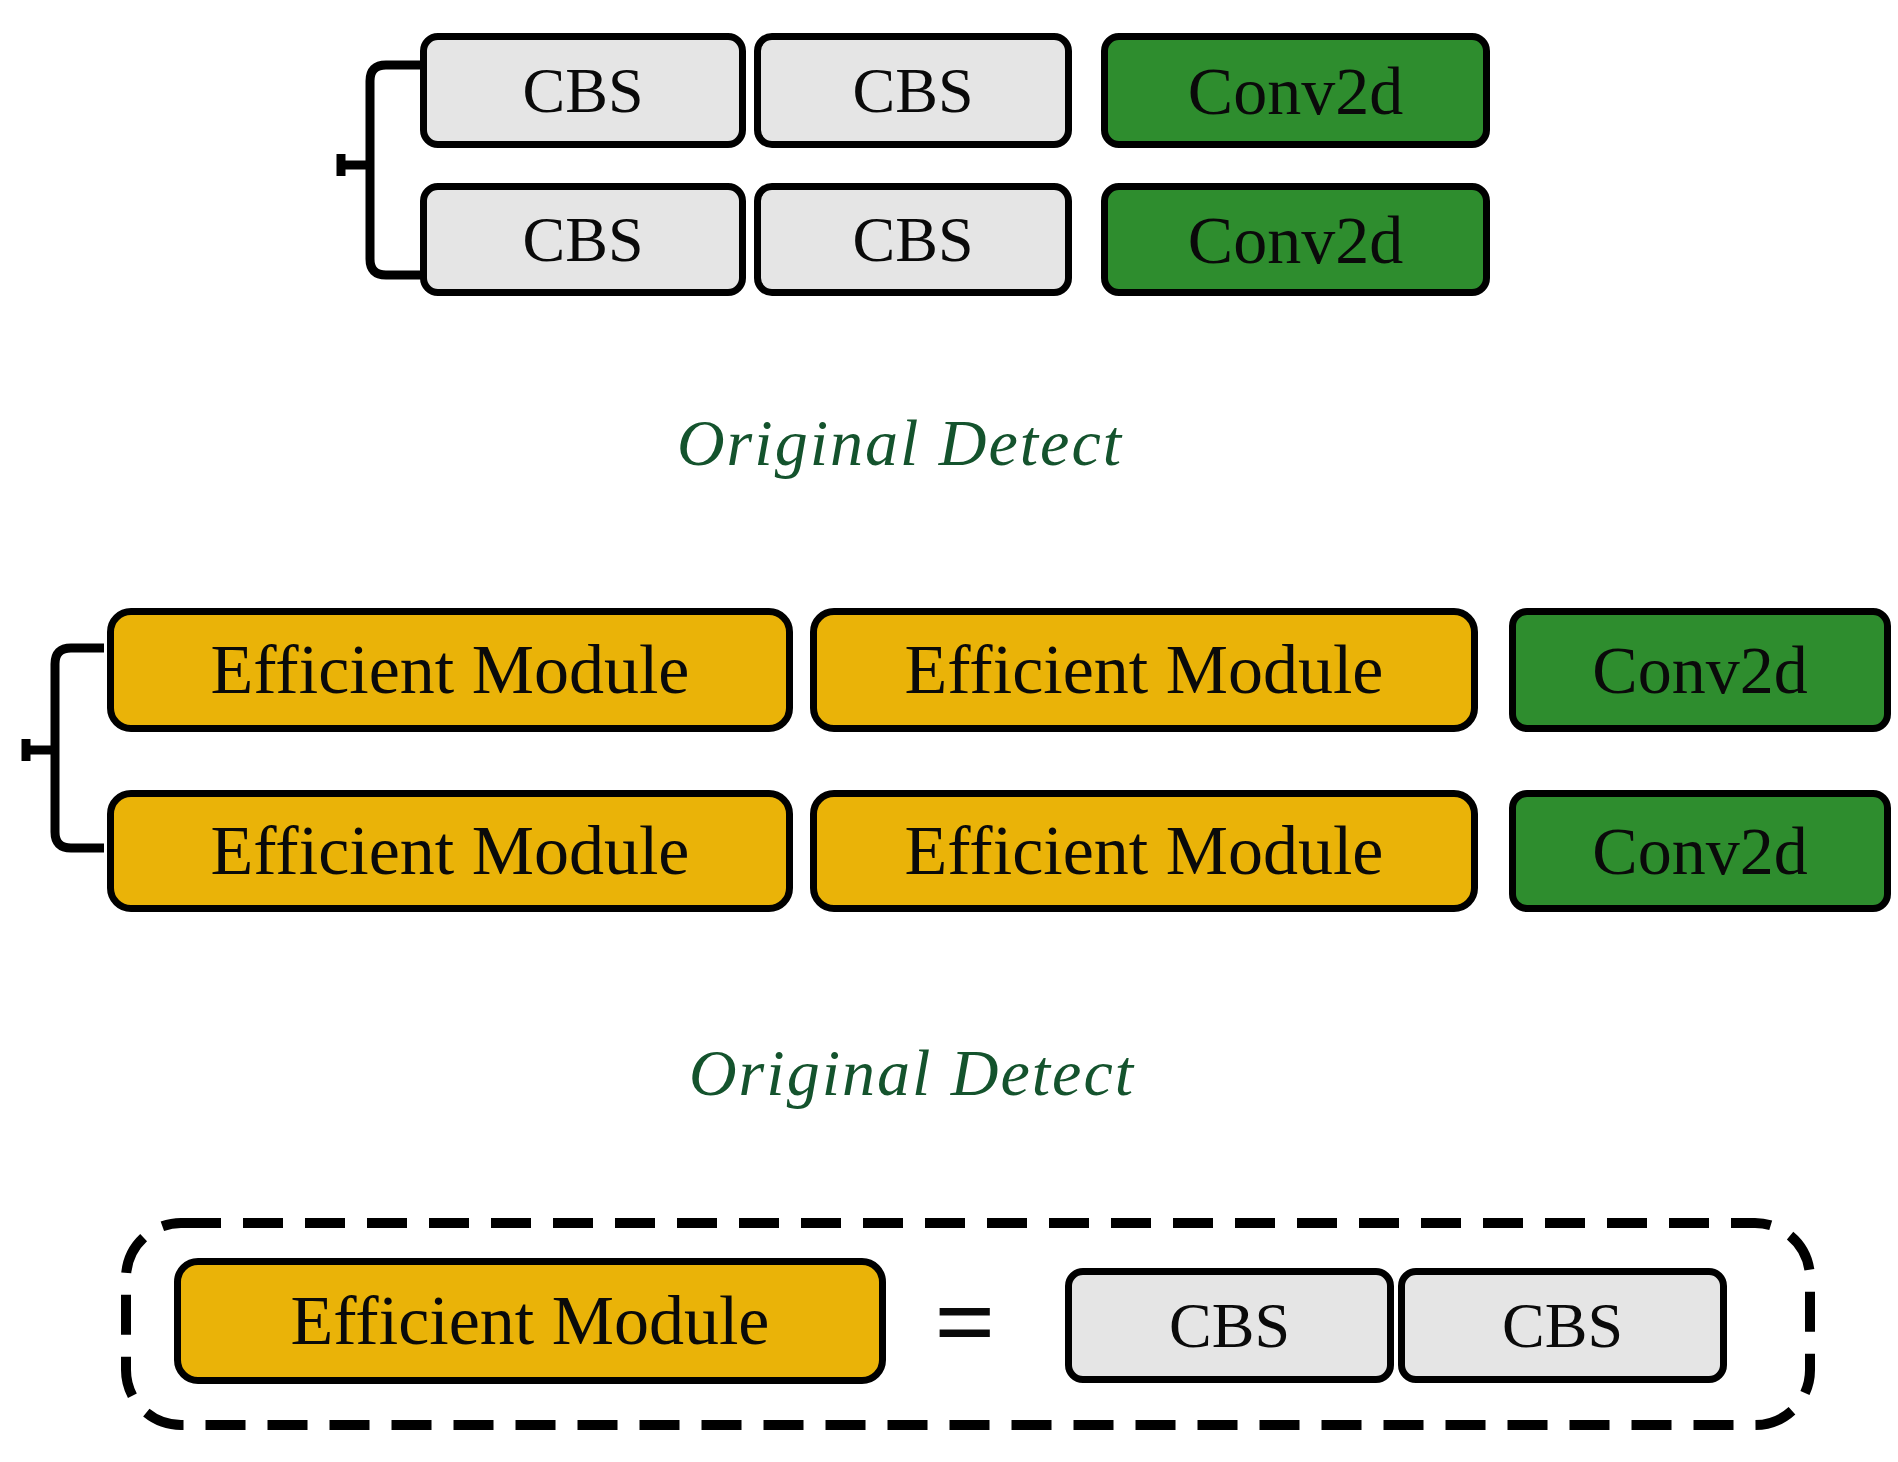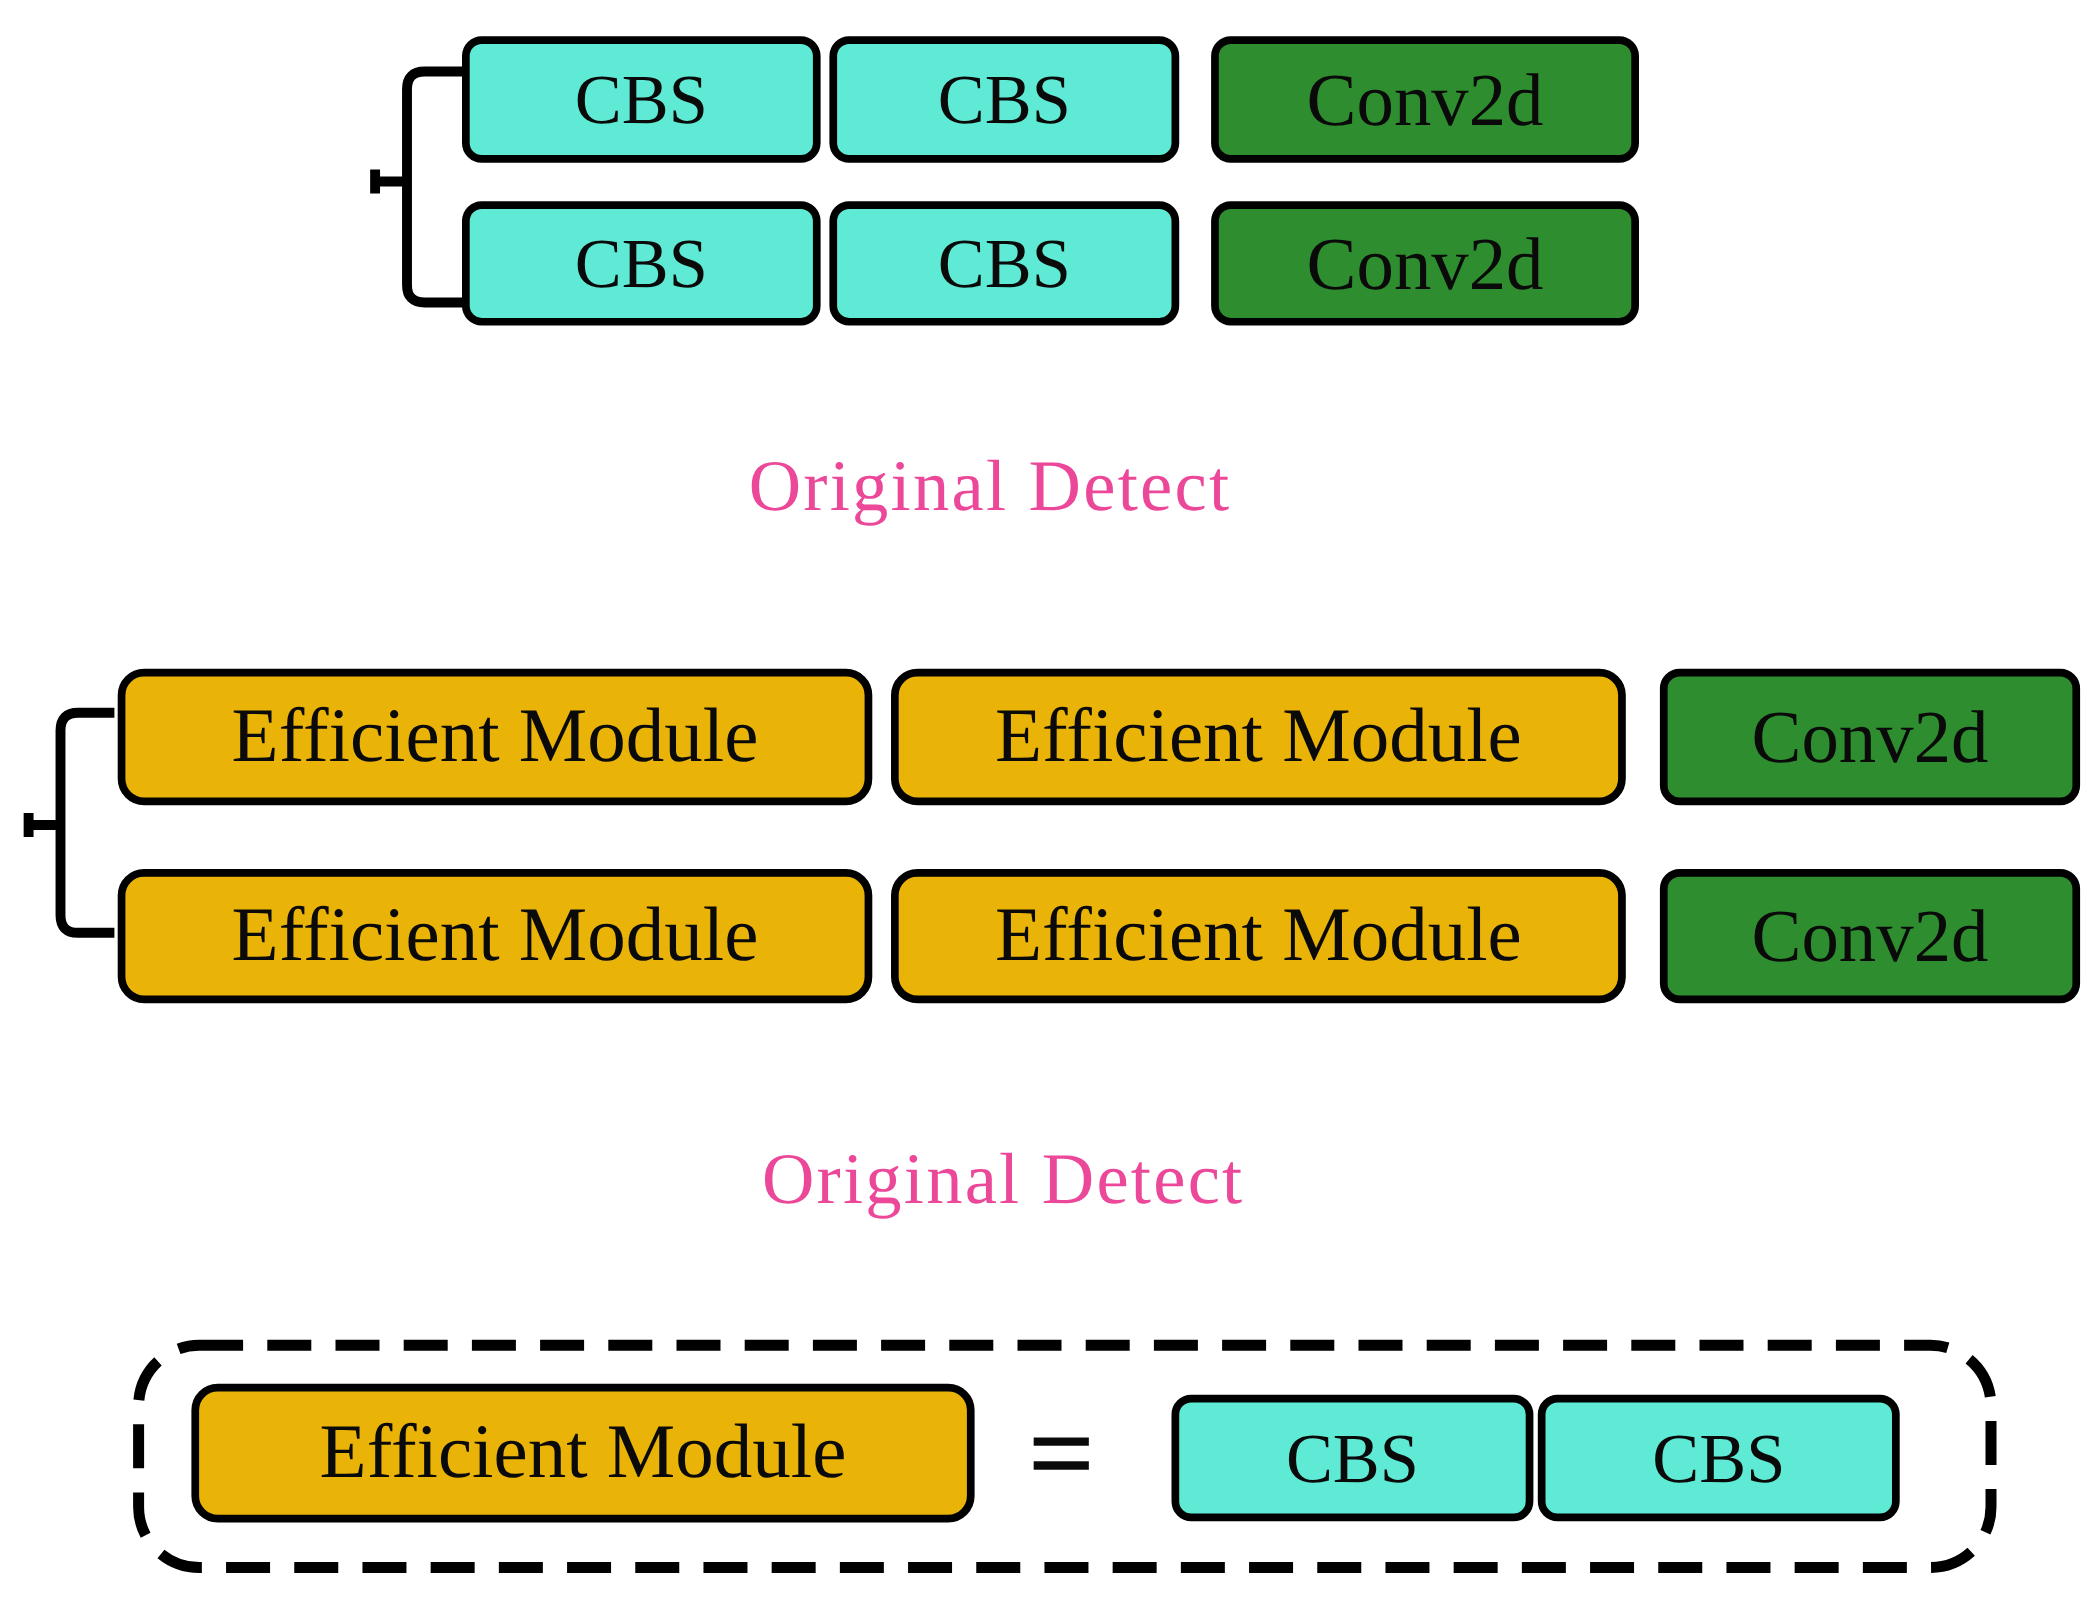--- a/index.html
+++ b/index.html
@@ -16,40 +16,41 @@
     box-sizing: border-box;
     border: 7px solid #000000;
     display: flex;
     align-items: center;
     justify-content: center;
     color: #0a0a0a;
     white-space: nowrap;
     line-height: 1;
   }
   .cbs {
-    background: #5eead4;
+    background: #e5e5e5;
     border-radius: 18px;
     font-size: 64px;
   }
   .conv {
     background: #2e8d2e;
     border-radius: 18px;
     font-size: 68px;
     margin-left: 23px;
   }
   .module {
     background: #eab308;
     border-radius: 24px;
     font-size: 70px;
   }
   .caption {
     position: absolute;
     text-align: center;
+    font-style: italic;
     font-size: 66px;
-    color: #ec4899;
+    color: #14532d;
     letter-spacing: 2px;
     line-height: 1;
   }
   .brace-svg, .legend-svg {
     position: absolute;
   }
   .equals {
     position: absolute;
     display: flex;
     align-items: center;

